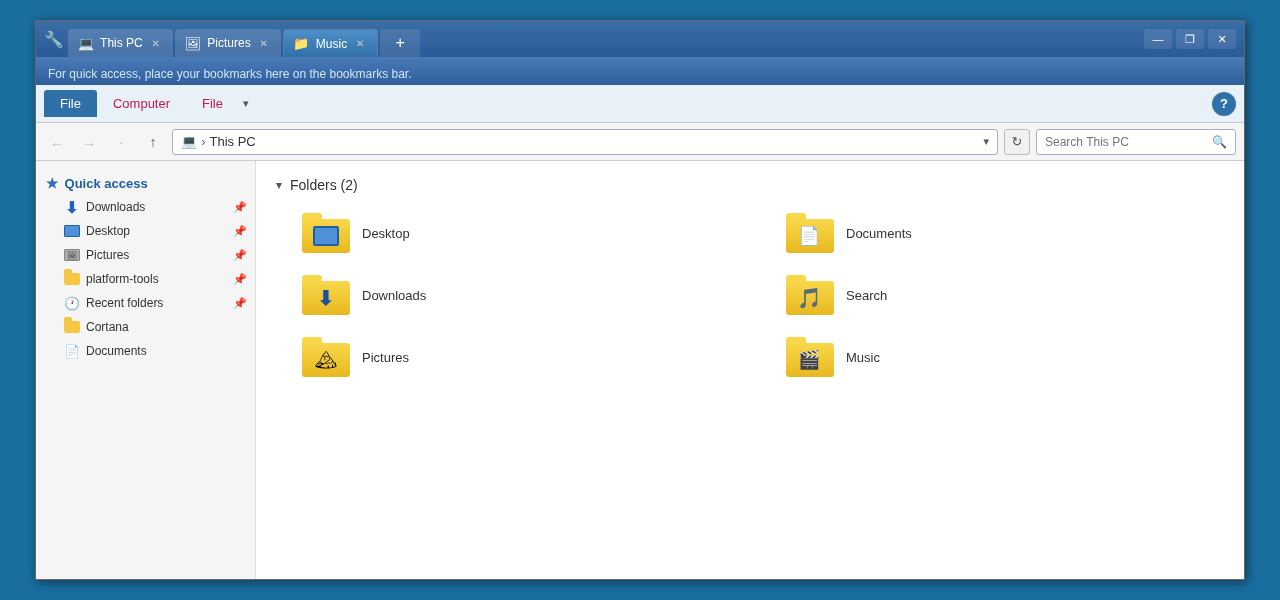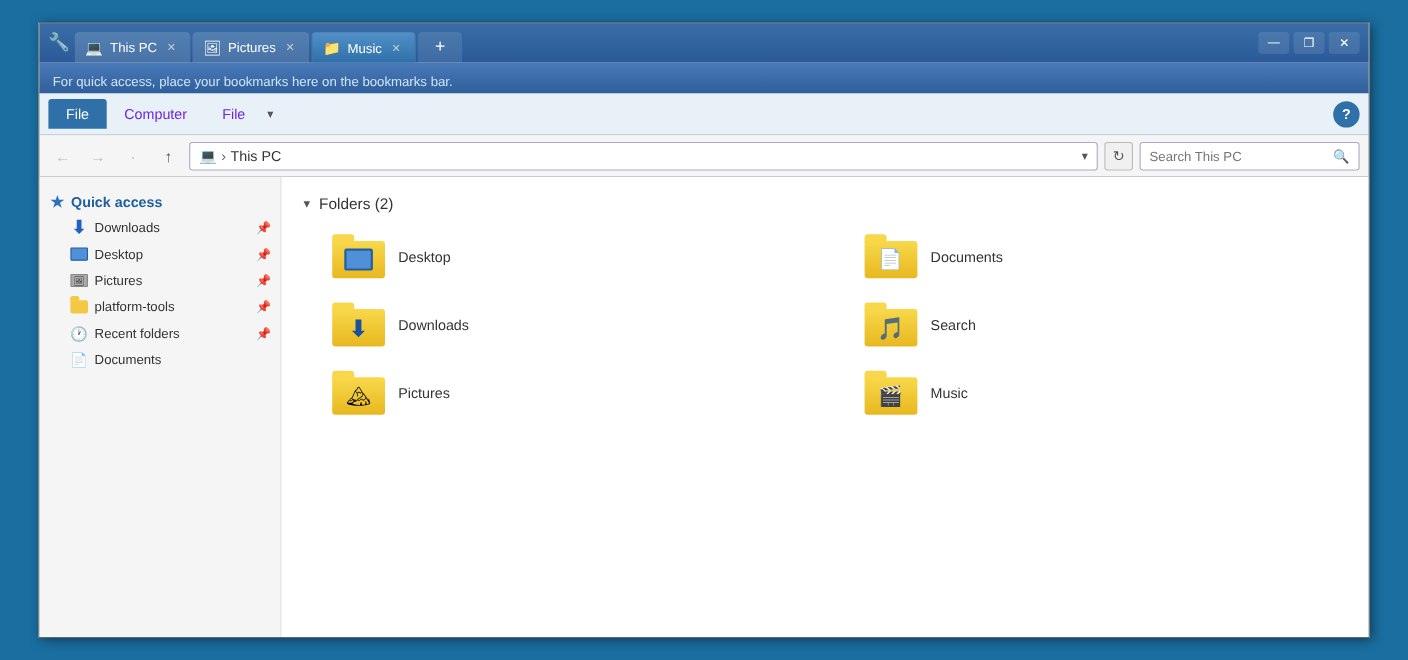--- a/index.html
+++ b/index.html
@@ -104,21 +104,21 @@
       height: 38px;
       padding: 0 8px;
       flex-shrink: 0;
       justify-content: space-between;
     }
     .ribbon-tab {
       padding: 6px 16px;
       cursor: pointer;
       border-radius: 3px 3px 0 0;
       font-size: 13px;
-      color: #6d28d9;
+      color: #be185d;
     }
     .ribbon-tab.active {
       background: #3070a8;
       color: #fff;
     }
     .ribbon-help {
       margin-left: auto;
       width: 24px;
       height: 24px;
       border-radius: 50%;
@@ -450,20 +450,28 @@
         <span>platform-tools</span>
         <span class="pin-icon">📌</span>
       </div>
 
       <div class="sidebar-item">
         <span class="sidebar-icon" style="font-size:13px;">🕐</span>
         <span>Recent folders</span>
         <span class="pin-icon">📌</span>
       </div>
 
+      <div class="sidebar-item">
+        <span class="sidebar-icon">
+          <div class="folder-yellow" style="width:16px;height:12px; background:#f4c842; border-radius:0 2px 2px 2px; position:relative;">
+            <div style="position:absolute;top:-3px;left:0;width:7px;height:3px;background:#f4c842;border-radius:2px 2px 0 0;"></div>
+          </div>
+        </span>
+        <span>Cortana</span>
+      </div>
 
       <div class="sidebar-item">
         <span class="sidebar-icon" style="font-size:13px;">📄</span>
         <span>Documents</span>
       </div>
     </div>
 
     <div class="content-area">
       <div class="section-header">
         <span class="section-chevron">▾</span>

